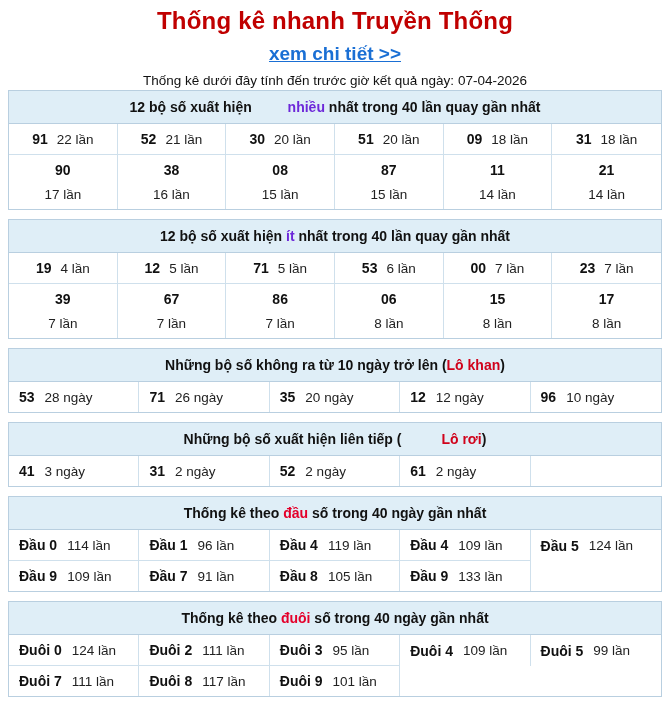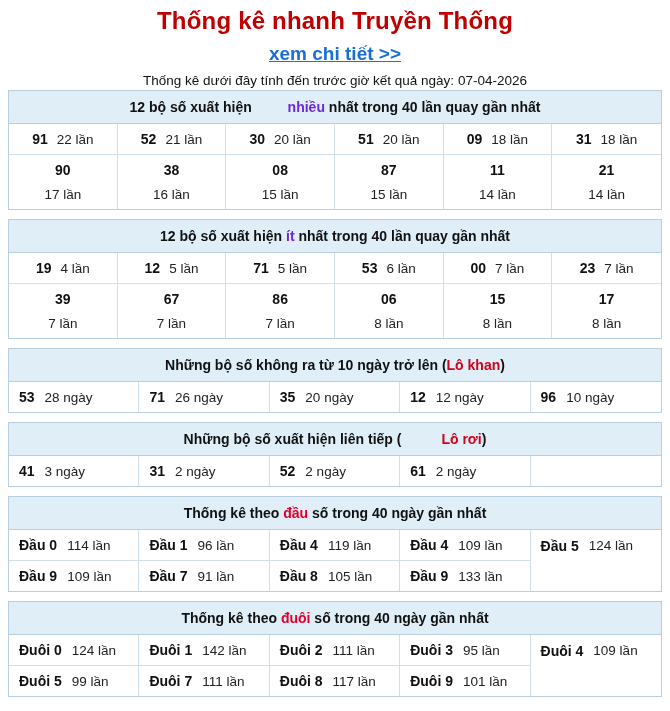--- a/index.html
+++ b/index.html
@@ -307,24 +307,20 @@
         </div>
       </div>
       <div class="block">
         <div class="block-title"><span>Thống kê theo </span><span style="color: rgb(228, 0, 43);">đuôi</span><span> số trong 40 ngày gần nhất</span></div>
         <div class="grid g5 lead-left">
           <div class="cell">
             <span class="k">Đuôi 0</span>
             <span class="v">124 lần</span>
           </div>
           <div class="cell">
-            <span class="k">Đuôi 1</span>
-            <span class="v">142 lần</span>
-          </div>
-          <div class="cell">
             <span class="k">Đuôi 2</span>
             <span class="v">111 lần</span>
           </div>
           <div class="cell">
             <span class="k">Đuôi 3</span>
             <span class="v">95 lần</span>
           </div>
           <div class="cell">
             <span class="k">Đuôi 4</span>
             <span class="v">109 lần</span>

